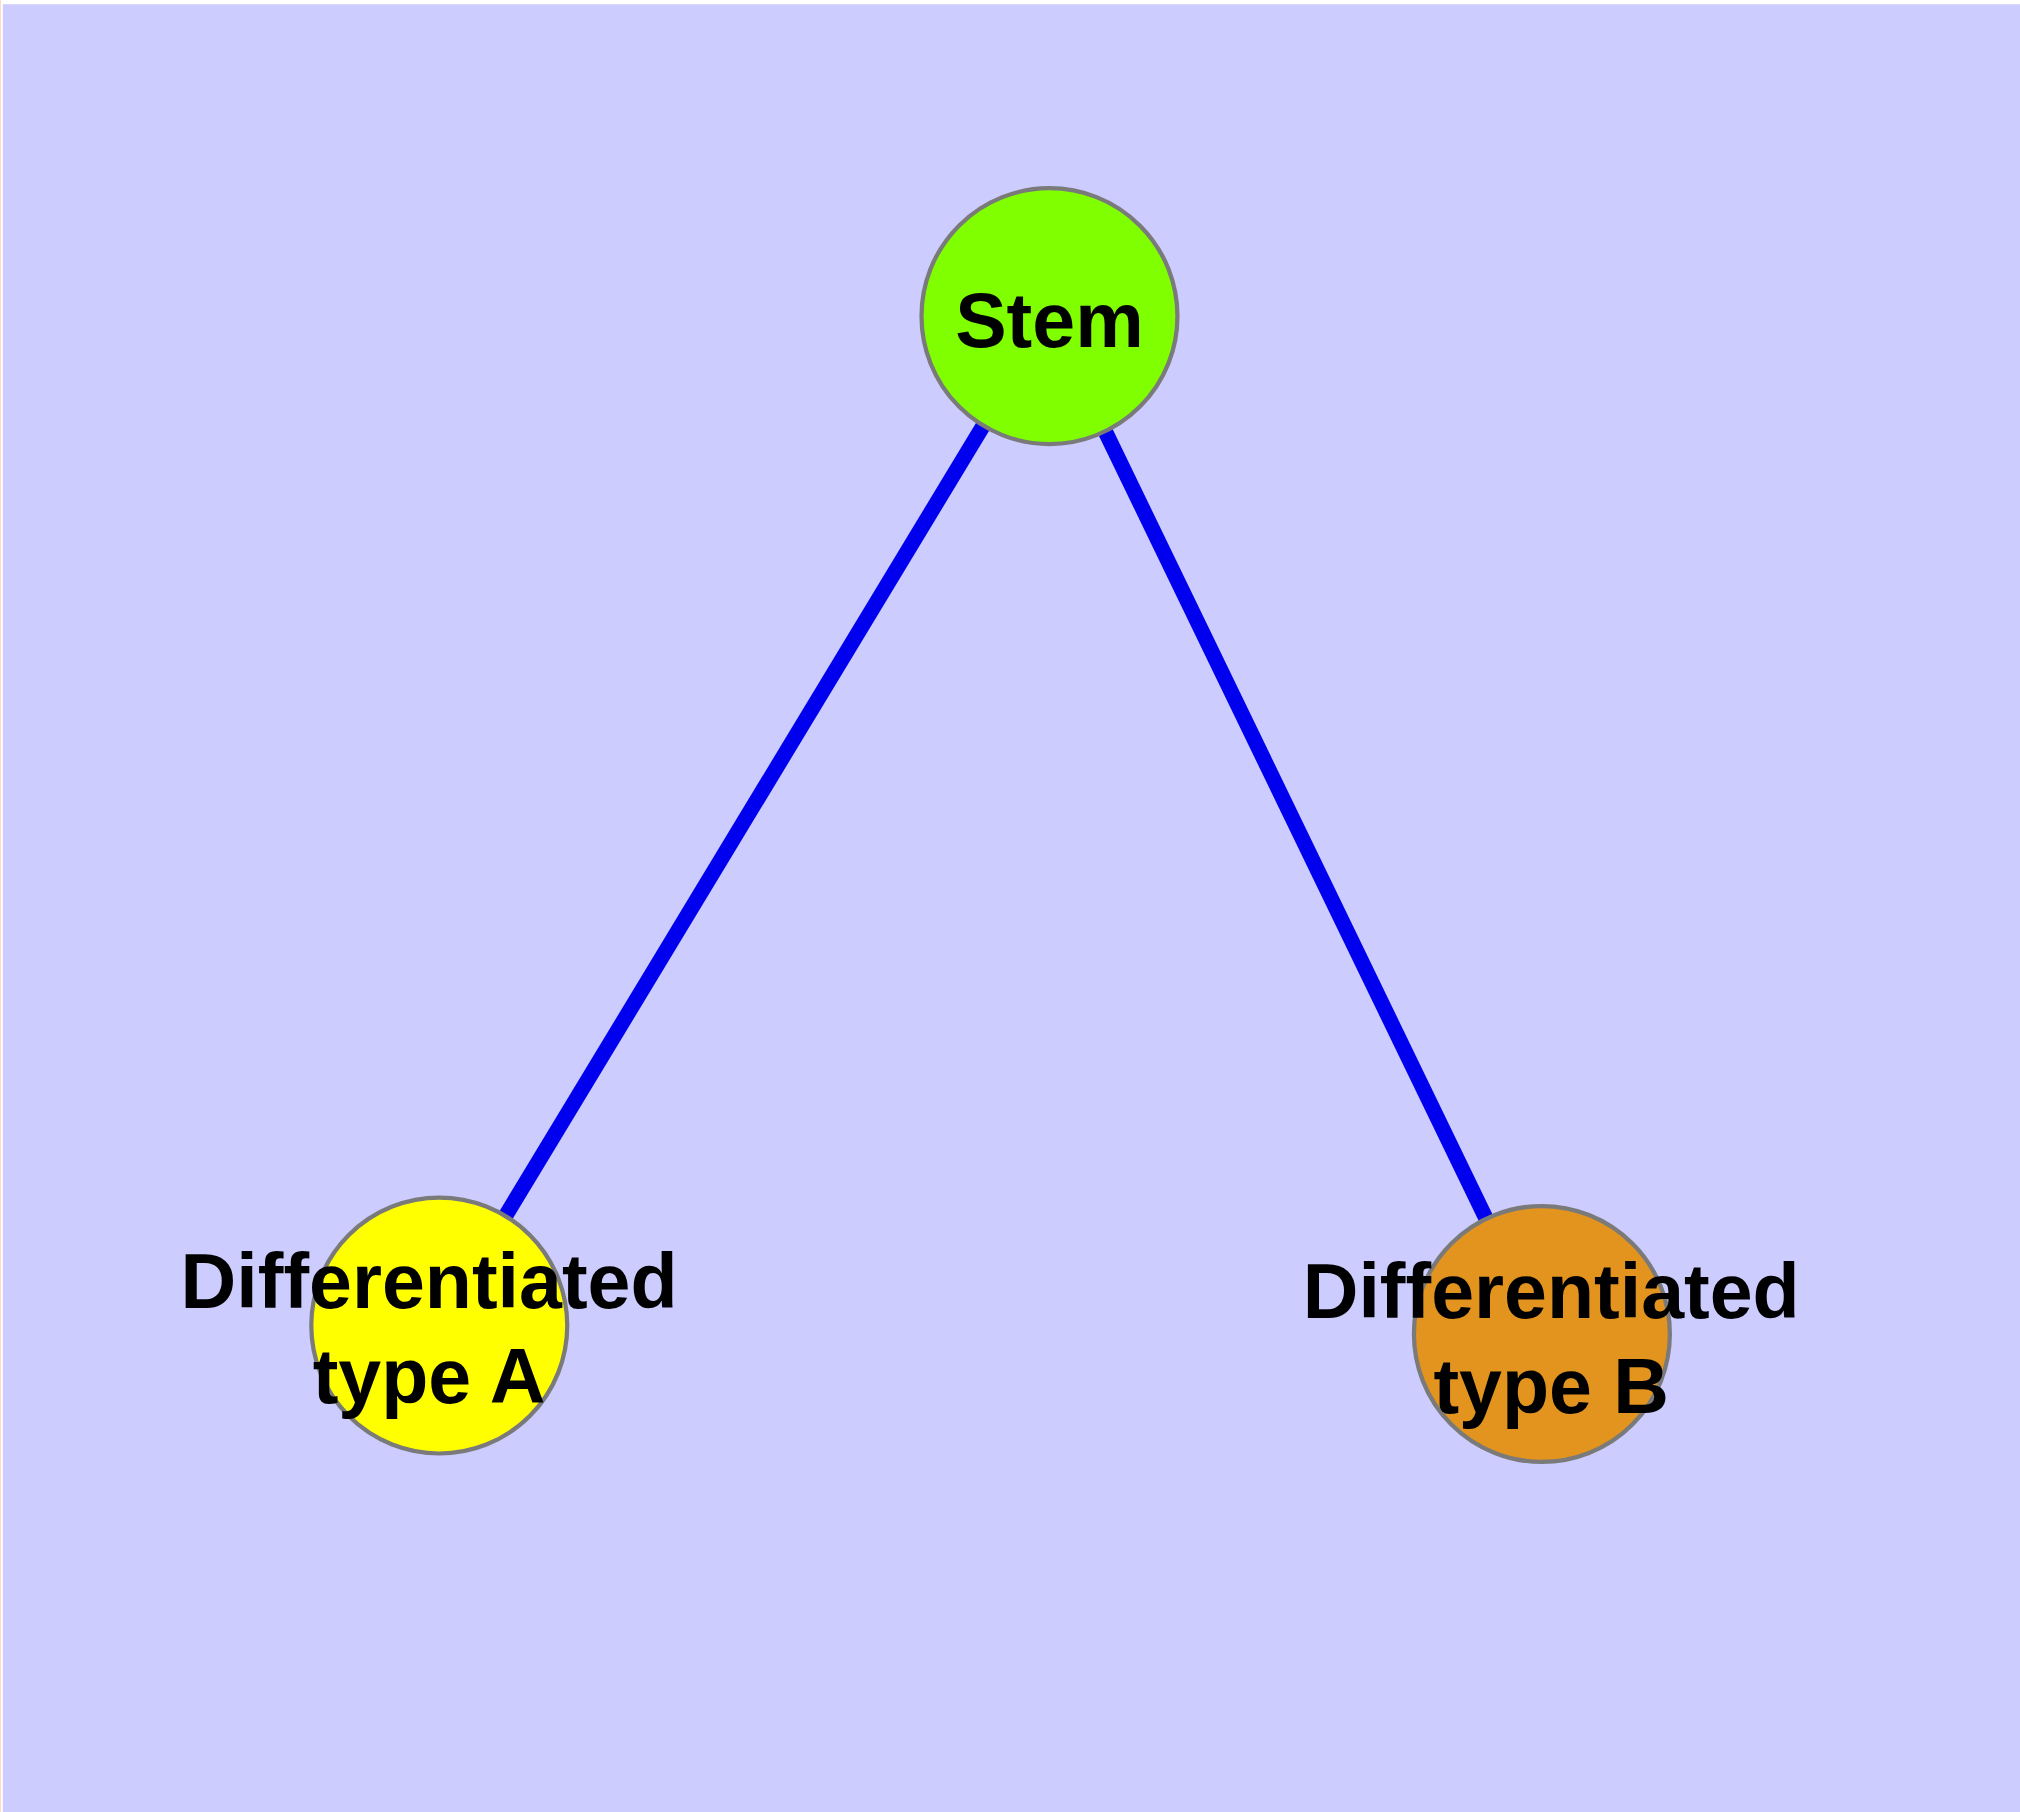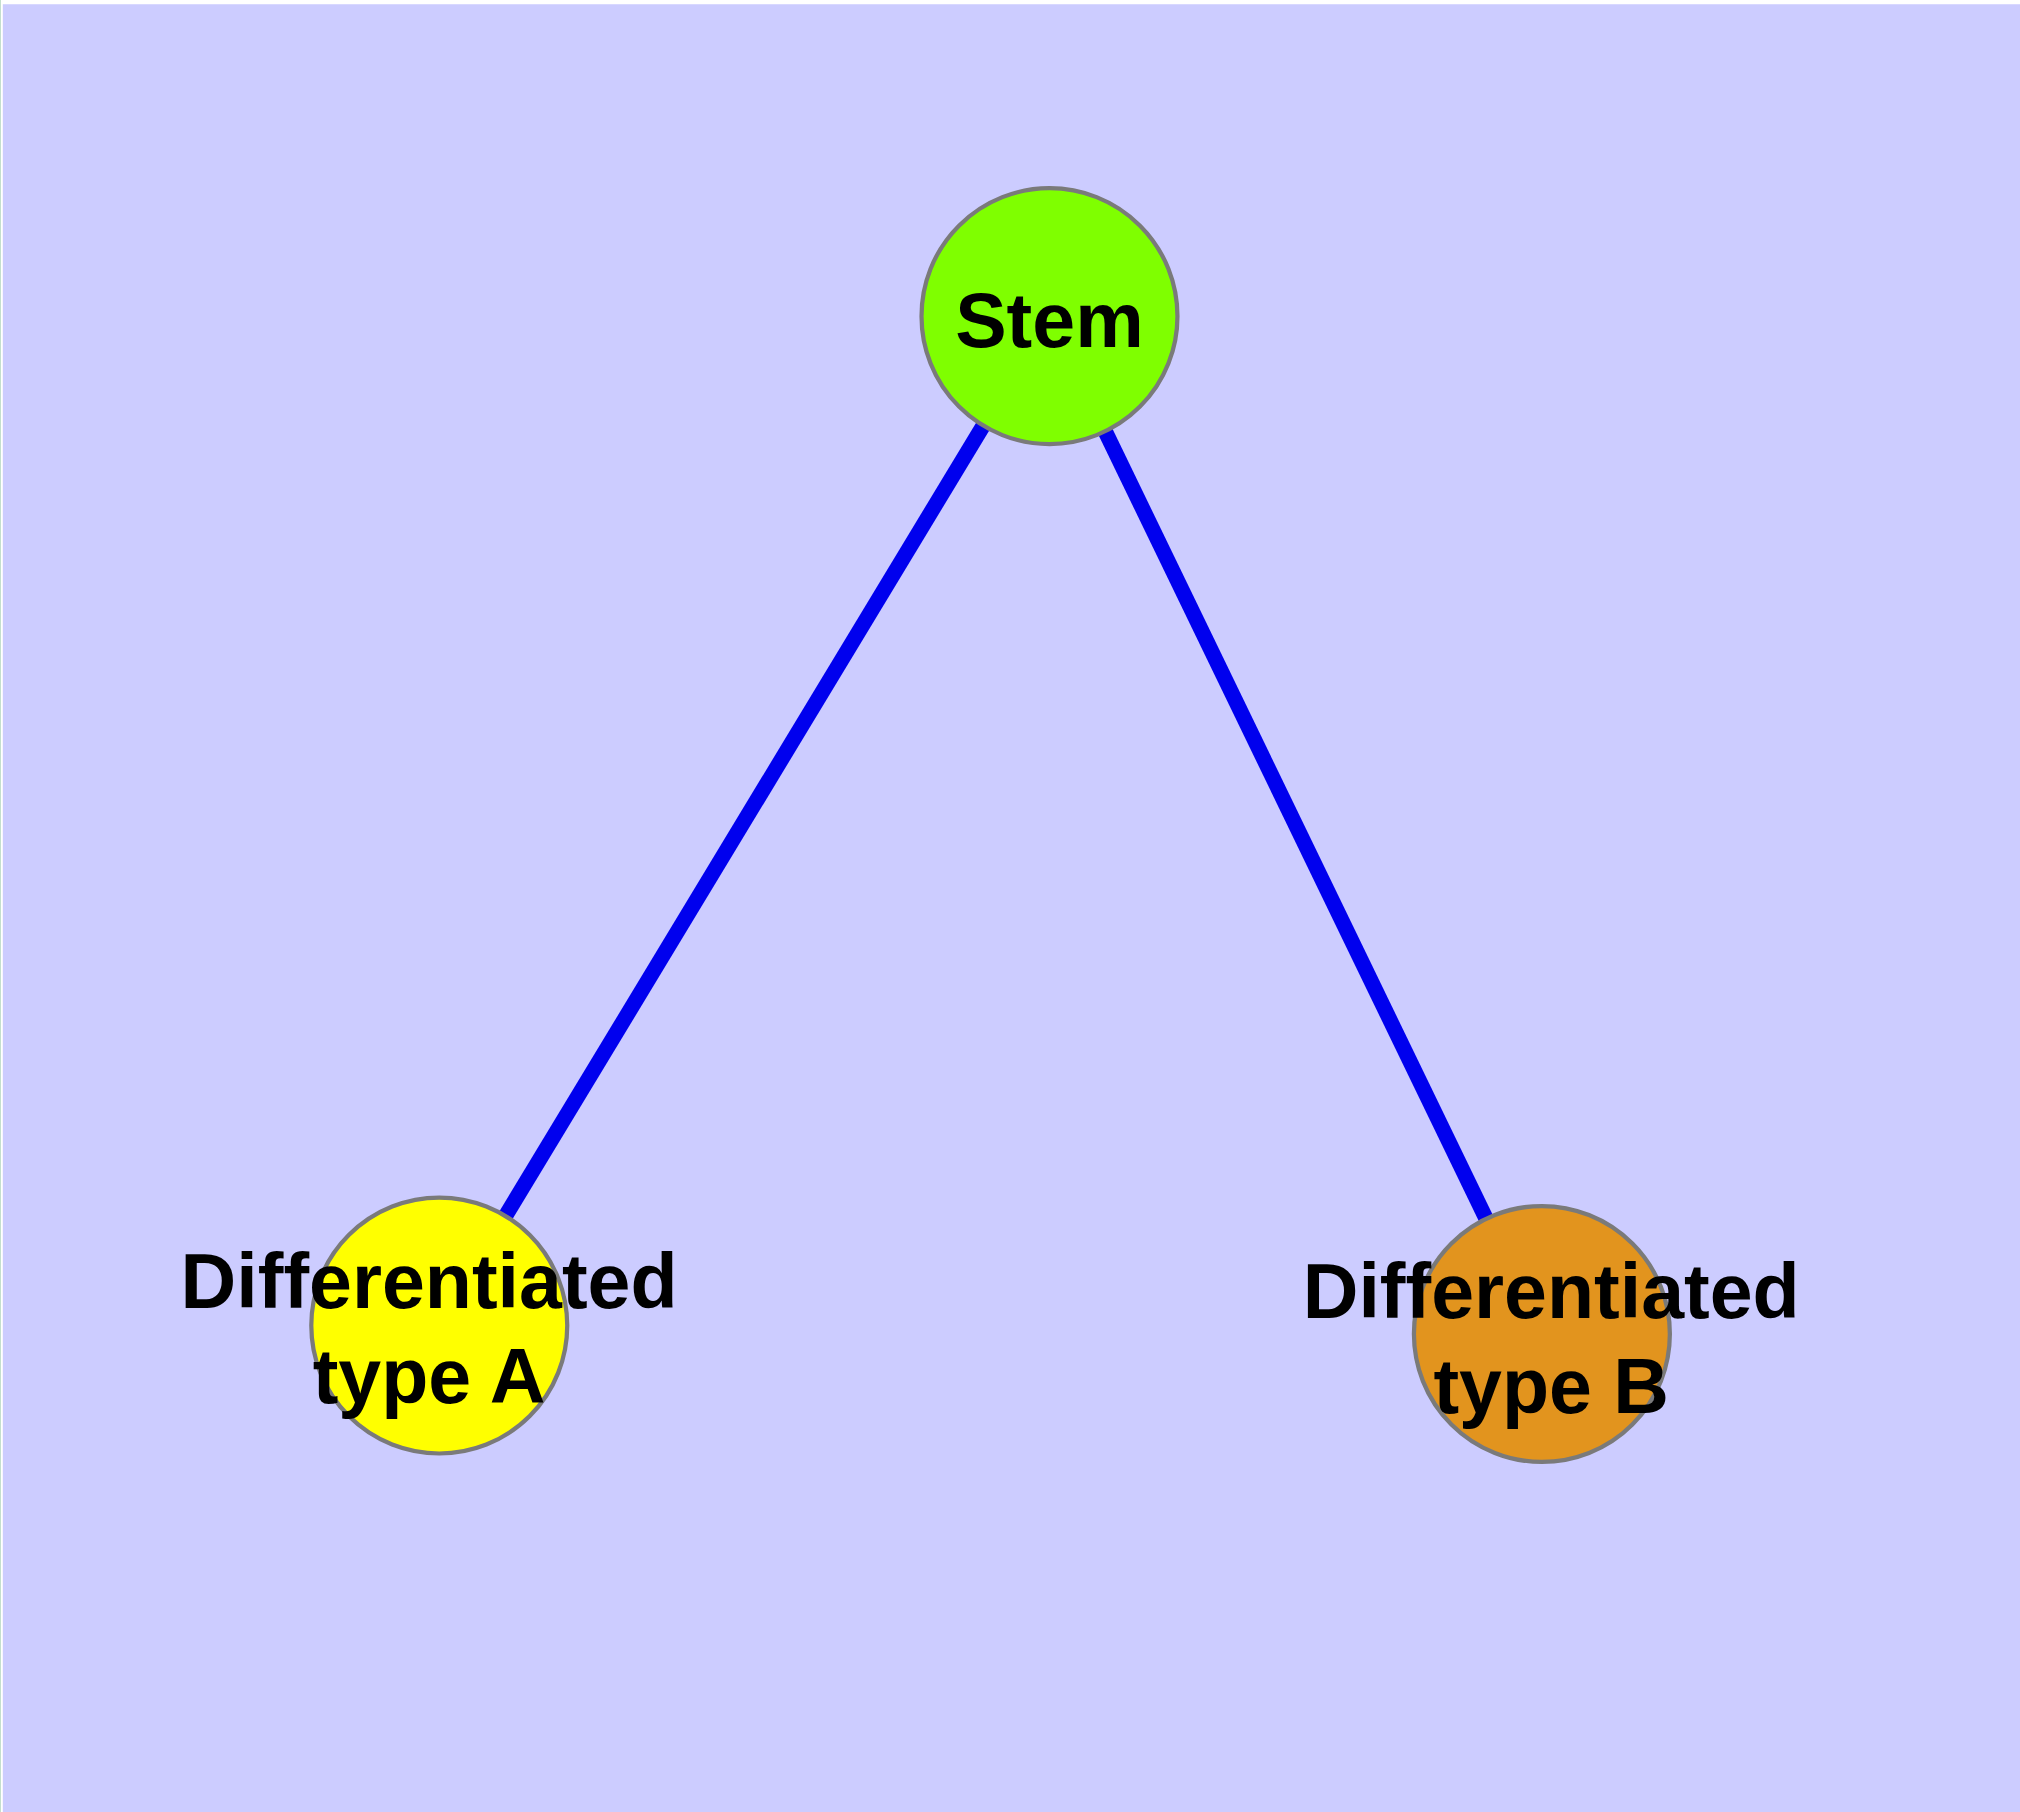--- a/index.html
+++ b/index.html
@@ -4,21 +4,21 @@
 <style>
   html, body {
     margin: 0;
     padding: 0;
     background: #FFFFFF;
   }
   .stage {
     width: 2021px;
     height: 1812px;
     position: relative;
-    background: #15803d;
+    background: #f97316;
   }
   svg {
     display: block;
     width: 2021px;
     height: 1812px;
   }
   .node-label-line {
     font-family: "Liberation Sans", sans-serif;
     font-weight: bold;
   }

